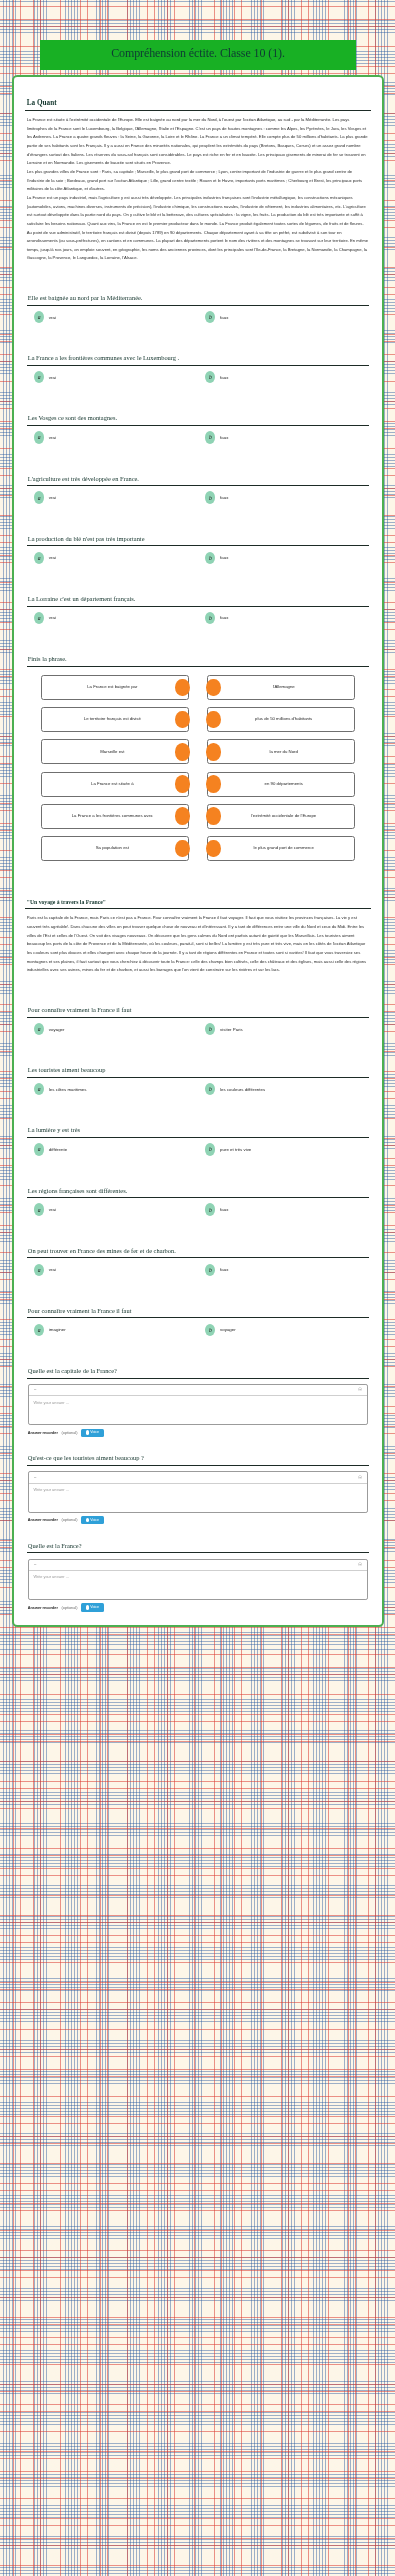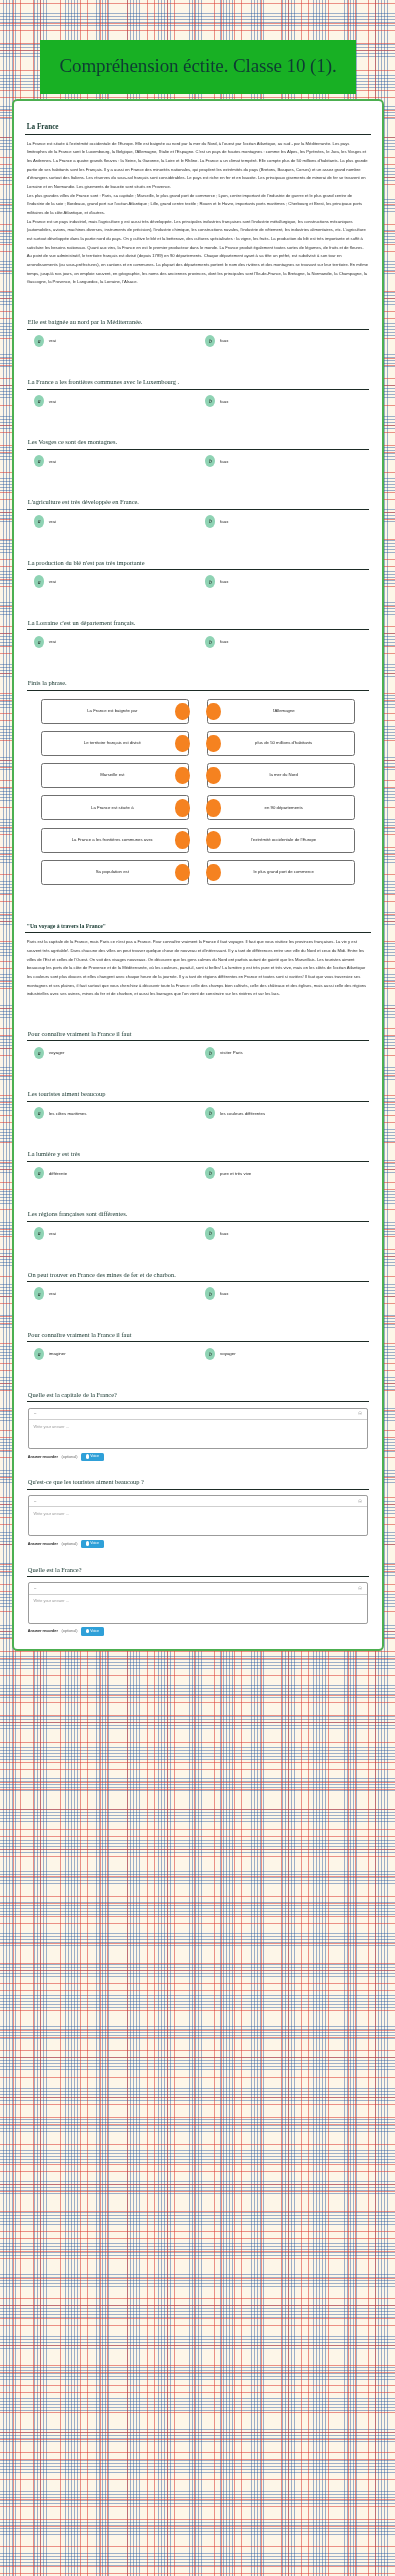--- a/index.html
+++ b/index.html
@@ -32,24 +32,24 @@
   .page-wrap{width:396px;margin:0 auto;}
 
   
   .banner{
     margin:40px 40px 0 40px;
     background:var(--green);
     padding:7.2px 5.2px 9.3px 5.2px;
     text-align:center;
   }
   .banner h1{
-    margin:8px;
+    margin:0;
     font-family:"Liberation Serif", serif;
     font-weight:400;
-    font-size:19px;
+    font-size:12px;
     line-height:1.12;
     color:#0e3b33;
     letter-spacing:-0.1px;
   }
 
   
   .card{
     margin:5.2px 12.4px 20.6px 12.4px;
     background:#ffffff;
     border:2.1px solid var(--page-border);
@@ -238,21 +238,21 @@
 
 <div class="page-wrap">
 
   <div class="banner">
     <h1>Compréhension éctite. Classe 10 (1).</h1>
   </div>
 
   <div class="card">
 
     <div>
-      <div class="read-title">La France</div>
+      <div class="read-title">La Quant</div>
       <hr class="rule">
       <div class="read-body">
         <p>La France est située à l'extrémité occidentale de l'Europe. Elle est baignée au nord par la mer du Nord, à l'ouest par l'océan Atlantique, au sud - par la Méditerranée. Les pays limitrophes de la France sont le Luxembourg, la Belgique, l'Allemagne, l'Italie et l'Espagne. C'est un pays de hautes montagnes : comme les Alpes, les Pyrénées, le Jura, les Vosges et les Ardennes. La France a quatre grands fleuves : la Seine, la Garonne, la Loire et le Rhône. La France a un climat tempéré. Elle compte plus de 50 millions d'habitants. La plus grande partie de ses habitants sont les Français. Il y a aussi en France des minorités nationales, qui peuplent les extrémités du pays (Bretons, Basques, Corses) et un assez grand nombre d'étrangers surtout des Italiens. Les réserves du sous-sol français sont considérables. Le pays est riche en fer et en bauxite. Les principaux gisements de minerai de fer se trouvent en Lorraine et en Normandie. Les gisements de bauxite sont situés en Provence.</p>
         <p>Les plus grandes villes de France sont : Paris, sa capitale ; Marseille, le plus grand port de commerce ; Lyon, centre important de l'industrie de guerre et le plus grand centre de l'industrie de la soie ; Bordeaux, grand port sur l'océan Atlantique ; Lille, grand centre textile ; Rouen et le Havre, importants ports maritimes ; Cherbourg et Brest, les principaux ports militaires de la côte Atlantique, et d'autres.</p>
         <p>La France est un pays industriel, mais l'agriculture y est aussi très développée. Les principales industries françaises sont l'industrie métallurgique, les constructions mécaniques (automobiles, avions, machines diverses, instruments de précision), l'industrie chimique, les constructions navales, l'industrie de vêtement, les industries alimentaires, etc. L'agriculture est surtout développée dans la partie nord du pays. On y cultive le blé et la betterave, des cultures spécialisées : la vigne, les fruits. La production du blé est très importante et suffit à satisfaire les besoins nationaux. Quant aux vins, la France en est le premier producteur dans le monde. La France produit également toutes sortes de légumes, de fruits et de fleures.</p>
         <p>Au point de vue administratif, le territoire français est divisé (depuis 1789) en 90 départements. Chaque département ayant à sa tête un préfet, est subdivisé à son tour en arrondissements (ou sous-préfectures), en cantons et en communes. La plupart des départements portent le nom des rivières et des montagnes se trouvant sur leur territoire. En même temps, jusqu'à nos jours, on emploie souvent, en géographie, les noms des anciennes provinces, dont les principales sont l'Ile-de-France, la Bretagne, la Normandie, la Champagne, la Gascogne, la Provence, le Languedoc, la Lorraine, l'Alsace.</p>
       </div>
     </div>
 
     <div class="spacer-lg"></div>

